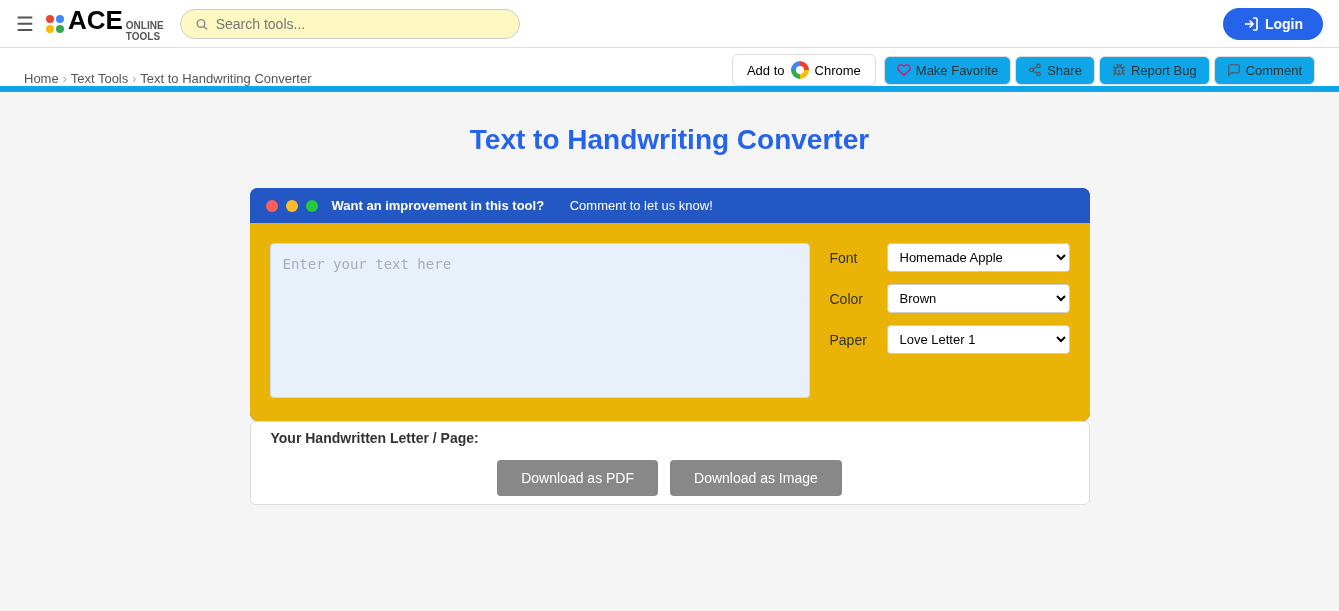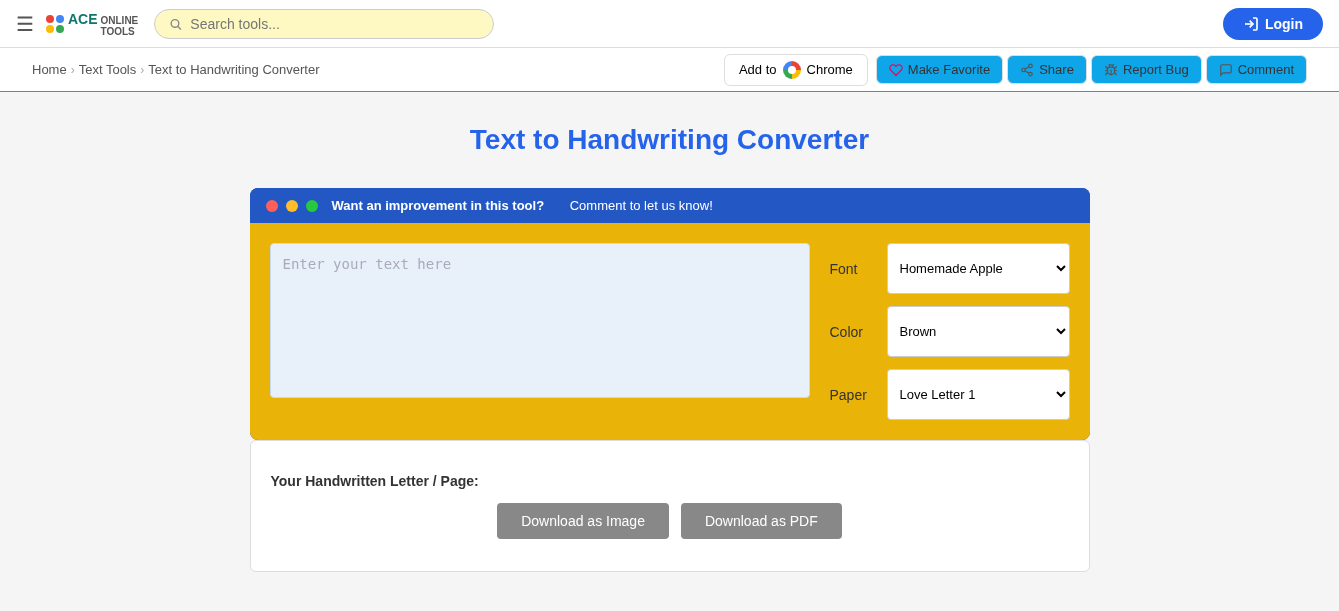--- a/index.html
+++ b/index.html
@@ -64,24 +64,24 @@
       font-weight: 600;
       cursor: pointer;
       display: flex;
       align-items: center;
       gap: 6px;
     }
 
     
     .action-bar {
       background: #fff;
-      border-bottom: 1px solid #0ea5e9;
-      padding: 0 32px;
-      display: flex;
-      align-items: center;
+      border-bottom: 6px solid #0ea5e9;
+      padding: 0 24px;
+      display: flex;
+      align-items: flex-end;
       height: 44px;
       gap: 0;
     }
     .breadcrumb {
       display: flex;
       align-items: center;
       gap: 4px;
       font-size: 13px;
       flex: 1;
     }
@@ -214,36 +214,36 @@
     .control-label {
       width: 45px;
       font-size: 14px;
       color: #333;
       font-weight: 500;
     }
     .control-select {
       flex: 1;
       border: 1px solid #ccc;
       border-radius: 4px;
-      padding: 16px 8px;
+      padding: 5px 8px;
       font-size: 13px;
       background: #fff;
       cursor: pointer;
       outline: none;
     }
 
     
     .output-section {
       width: 840px;
       max-width: 100%;
       background: #fff;
       border: 1px solid #ddd;
       border-radius: 6px;
       margin-top: 0;
-      padding: 32px 20px;
+      padding: 8px 20px;
     }
     .output-title {
       font-size: 14px;
       font-weight: 600;
       color: #333;
       margin-bottom: 14px;
     }
     .output-buttons {
       display: flex;
       gap: 12px;
@@ -266,21 +266,21 @@
 <nav class="navbar">
   <span class="nav-hamburger">☰</span>
   <div class="logo-area">
     <div class="logo-dots">
       <div class="logo-dot" style="background:#ea4335;"></div>
       <div class="logo-dot" style="background:#4285f4;"></div>
       <div class="logo-dot" style="background:#fbbc05;"></div>
       <div class="logo-dot" style="background:#34a853;"></div>
     </div>
     <div style="display:flex;align-items:baseline;gap:1px;">
-      <span style="font-size:14px;font-weight:900;color:#0f766e;">ACE</span>
+      <span style="font-size:26px;font-weight:900;color:#000000;">ACE</span>
       <span style="font-size:10px;font-weight:700;color:#555;line-height:1.1;margin-left:2px;">ONLINE<br>TOOLS</span>
     </div>
   </div>
   <div class="search-bar">
     <svg class="search-icon-svg" width="14" height="14" viewBox="0 0 24 24" fill="none" stroke="#888" stroke-width="2.5">
       <circle cx="11" cy="11" r="7"></circle>
         <line x1="16.5" y1="16.5" x2="22" y2="22"></line>
     </svg>
     <input type="text" placeholder="Search tools..." style="">
   </div>
@@ -396,17 +396,17 @@
             <option>Lined Paper</option>
           </select>
         </div>
       </div>
     </div>
   </div>
 
   <div class="output-section">
     <div class="output-title">Your Handwritten Letter / Page:</div>
     <div class="output-buttons">
+      <button class="download-btn">Download as PDF</button>
       <button class="download-btn">Download as Image</button>
-      <button class="download-btn">Download as PDF</button>
     </div>
   </div>
 </div>
 
 </body></html>

